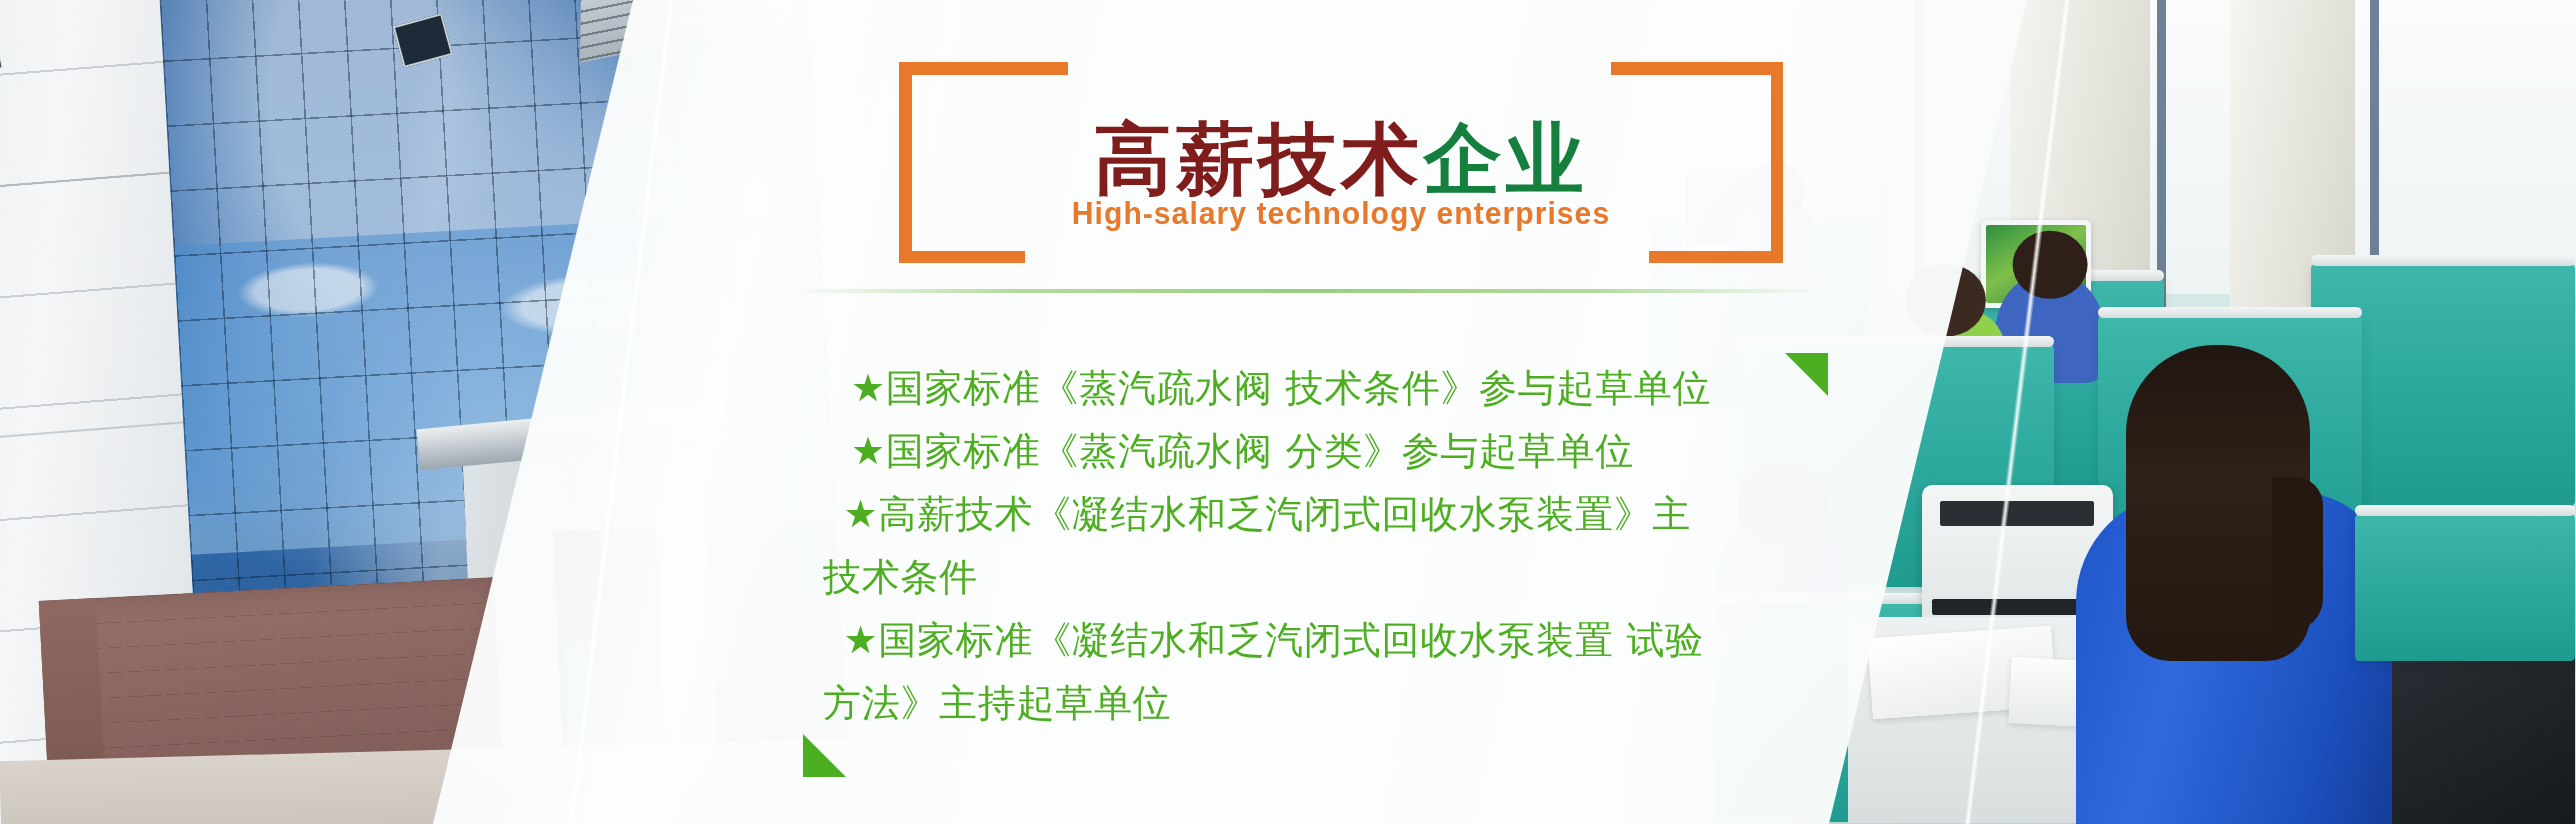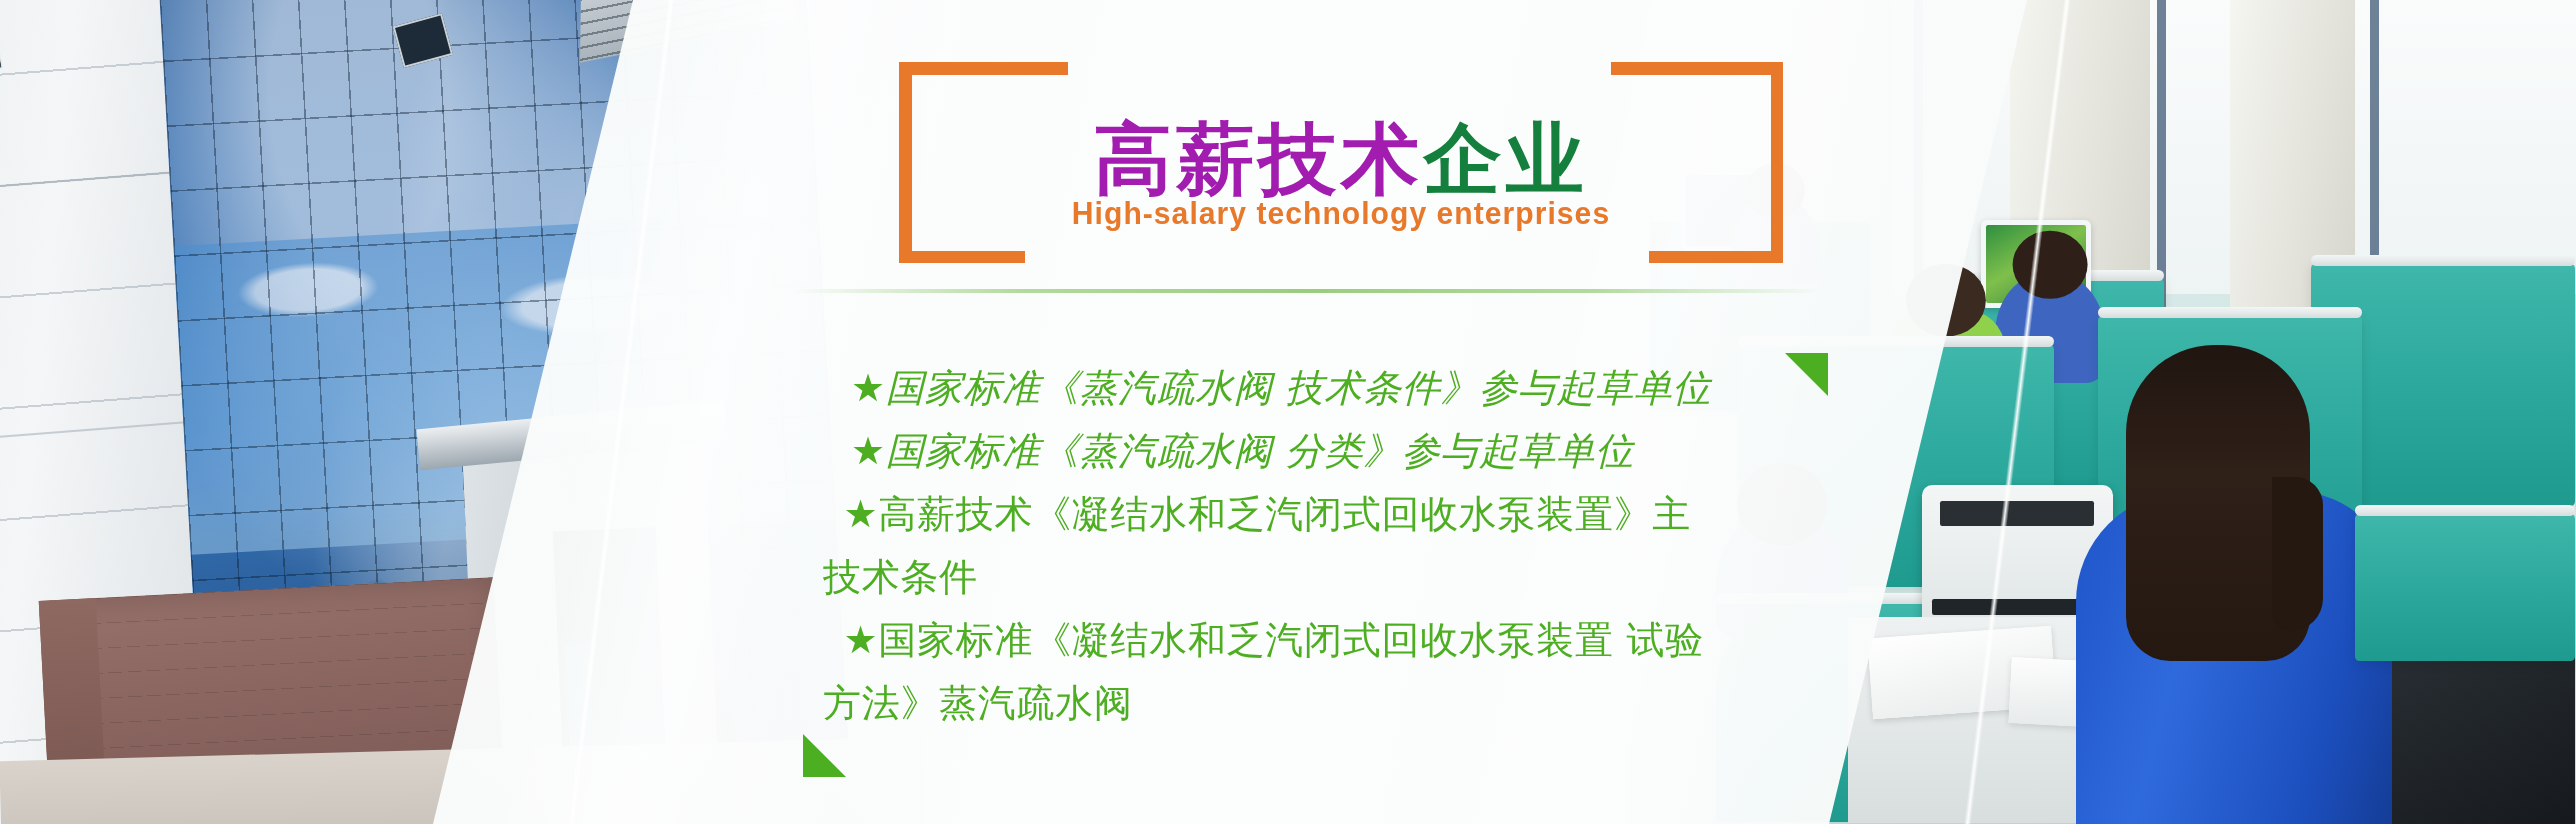--- a/index.html
+++ b/index.html
@@ -243,21 +243,21 @@
   .bracket .bb-l{left:0;bottom:0;width:126px;height:12.5px;}
   .bracket .bb-r{right:0;bottom:0;width:134px;height:12.5px;}
 
   .title{
     position:absolute; left:899px; top:68px; width:884px;
     text-align:center; line-height:1;
     font-family:"DejaVu Sans","Liberation Sans",sans-serif;
     font-weight:bold; font-size:78px; letter-spacing:4.4px;
     white-space:nowrap;
   }
-  .title .t-orange{color:#a21caf;}
+  .title .t-orange{color:#7f1d1d;}
   .title .t-red{color:#15803d;}
 
   .subtitle{
     position:absolute; left:899px; top:195px; width:884px;
     text-align:center;
     font-family:"Liberation Sans","DejaVu Sans",sans-serif;
     font-weight:bold; font-size:32px; letter-spacing:1.1px;
     color:#e8782a; transform:scaleX(.94); transform-origin:center;
     white-space:nowrap;
   }
@@ -281,21 +281,21 @@
 
   
   .bullets{
     position:absolute; left:823px; top:357px; width:1014px;
     color:#4eae22;
     font-family:"DejaVu Sans","Liberation Sans",sans-serif;
     font-size:38px; line-height:1.66; letter-spacing:0.7px;
     text-align:justify;
   }
   .bullets p{margin:0;}
-  .b-indent-1{text-indent:28px;font-style:italic;}
+  .b-indent-1{text-indent:28px;}
   .b-indent-2{text-indent:20.6px;}
   .b-indent-3{text-indent:0px;}
 </style>
 </head>
 <body>
 
 <div class="banner">
 
   <div class="photo-left">
     <div class="pl-wall">
@@ -418,18 +418,18 @@
 
     <div class="tri tr"></div>
     <div class="tri bl"></div>
 
     <div class="bullets">
       <p class="b-indent-1">★国家标准《蒸汽疏水阀 技术条件》参与起草单位</p>
       <p class="b-indent-1">★国家标准《蒸汽疏水阀 分类》参与起草单位</p>
       <p class="b-indent-2">★高薪技术《凝结水和乏汽闭式回收水泵装置》主</p>
       <p class="b-indent-3">技术条件</p>
       <p class="b-indent-2">★国家标准《凝结水和乏汽闭式回收水泵装置 试验</p>
-      <p class="b-indent-3">方法》蒸汽疏水阀</p>
+      <p class="b-indent-3">方法》主持起草单位</p>
     </div>
 
   </div>
 </div>
 
 
 </body></html>

